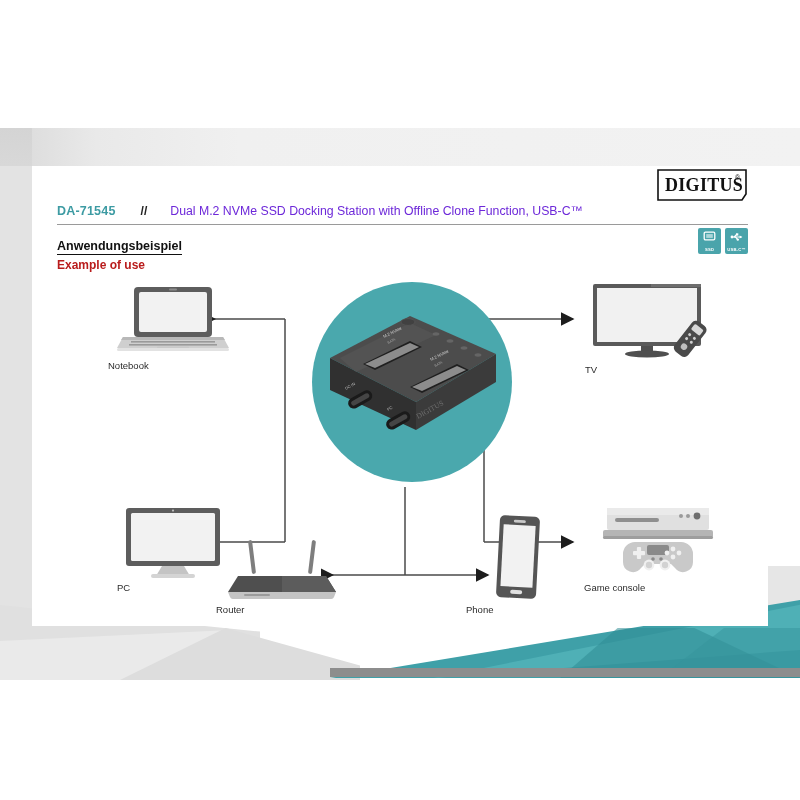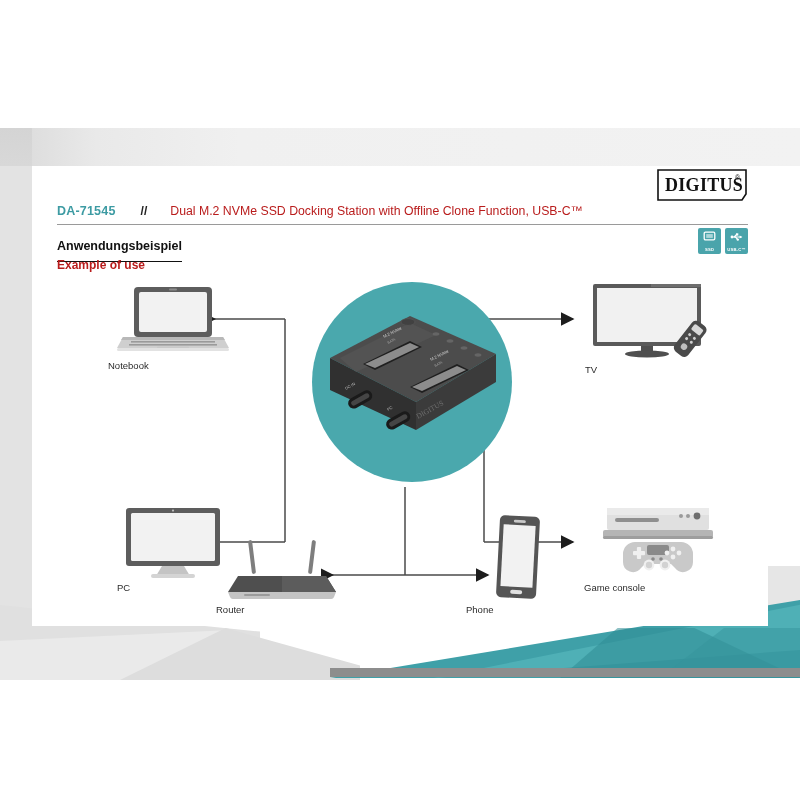--- a/index.html
+++ b/index.html
@@ -90,21 +90,21 @@
   }
   .logo-box svg{display:block;}
 
   .prod-line{
     position:absolute;left:25px;top:38px;right:20px;
     display:flex;align-items:baseline;gap:16px;
     font-size:12.5px;
   }
   .prod-code{color:#3d9ba3;font-weight:bold;letter-spacing:.2px;}
   .prod-slash{color:#222;margin:0 7px 0 9px;font-weight:bold;font-size:12px;}
-  .prod-desc{color:#b91c1c;font-size:12.3px;}
+  .prod-desc{color:#6d28d9;font-size:12.3px;}
 
   .hr-main{
     position:absolute;left:25px;right:20px;top:58px;height:1px;background:#9a9a9a;
   }
 
   
   .badges{
     position:absolute;right:20px;top:62px;display:flex;gap:4px;
   }
   .badge{
@@ -112,21 +112,21 @@
     display:flex;flex-direction:column;align-items:center;justify-content:center;
     color:#ffffff;
   }
   .badge .bglyph{line-height:1;}
   .badge .btxt{font-size:4.2px;letter-spacing:.2px;margin-top:1px;font-weight:bold;}
 
   
   .h-de{
     position:absolute;left:25px;top:73px;
     font-size:12.5px;font-weight:bold;color:#111;
-    border-bottom:1.4px solid #111;padding-bottom:8px;
+    border-bottom:1.4px solid #111;padding-bottom:1px;
   }
   .h-en{
     position:absolute;left:25px;top:92px;
     font-size:12px;color:#b91c1c;font-weight:bold;
   }
 
   
   #stage{position:absolute;left:0;top:108px;width:736px;height:352px;}
 
   .teal-circle{

